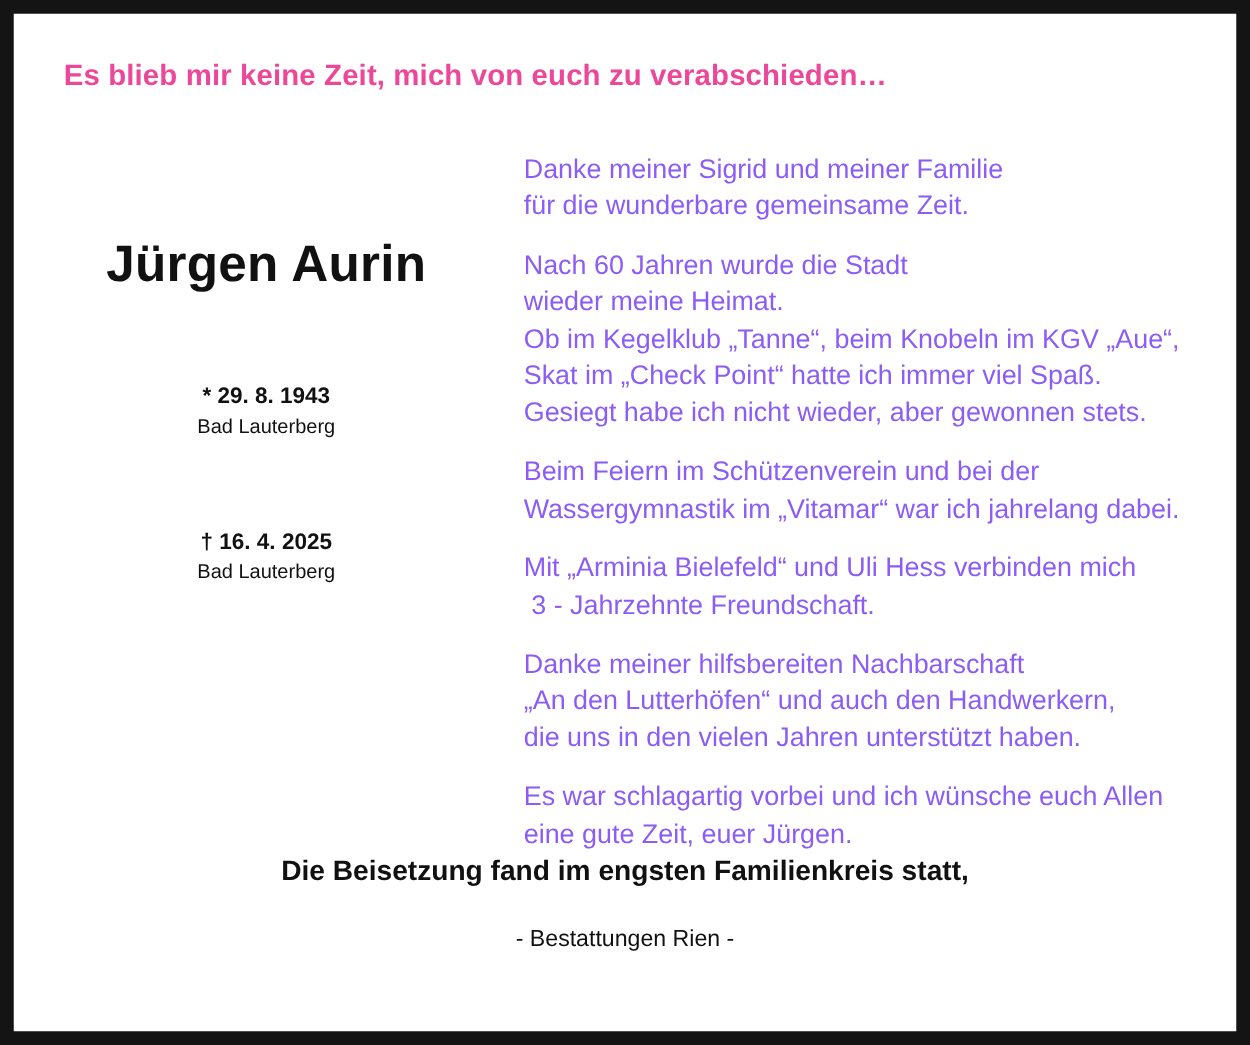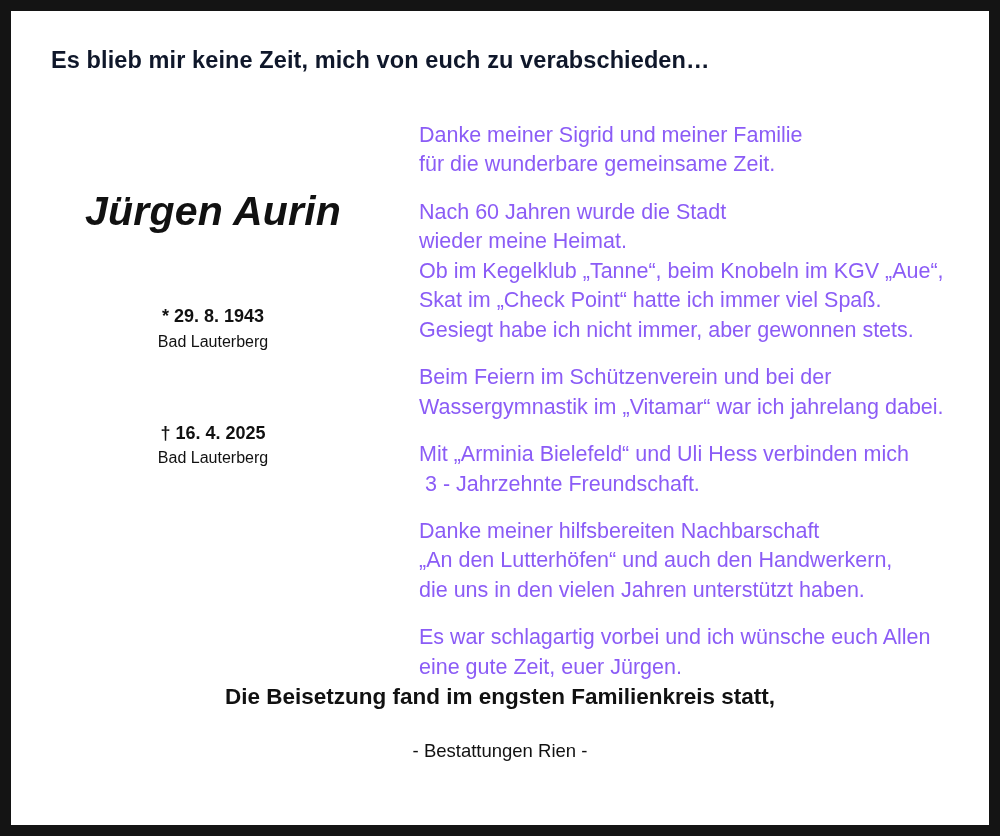--- a/index.html
+++ b/index.html
@@ -28,38 +28,37 @@
     padding: 0;
   }
 
   .headline {
     position: absolute;
     left: 40px;
     top: 36px;
     font-size: 23.5px;
     font-weight: bold;
     letter-spacing: 0.1px;
-    color: #0f172a;
+    color: #ec4899;
   }
 
   
   .left-col {
     position: absolute;
     left: 22px;
     top: 178px;
     width: 360px;
     text-align: center;
   }
   .deceased-name {
     font-size: 41px;
     font-weight: bold;
     letter-spacing: 0.2px;
     color: #111111;
     line-height: 1.1;
-    font-style: italic;
   }
   .birth-block {
     margin-top: 72px;
   }
   .death-block {
     margin-top: 72px;
   }
   .date-line {
     font-size: 18px;
     font-weight: bold;
@@ -146,21 +145,21 @@
       <p class="para">
         <span class="ln">Danke meiner Sigrid und meiner Familie</span>
         <span class="ln">für die wunderbare gemeinsame Zeit.</span>
       </p>
 
       <p class="para">
         <span class="ln">Nach 60 Jahren wurde die Stadt</span>
         <span class="ln">wieder meine Heimat.</span>
         <span class="ln">Ob im Kegelklub „Tanne“, beim Knobeln im KGV „Aue“,</span>
         <span class="ln">Skat im „Check Point“ hatte ich immer viel Spaß.</span>
-        <span class="ln">Gesiegt habe ich nicht immer, aber gewonnen stets.</span>
+        <span class="ln">Gesiegt habe ich nicht wieder, aber gewonnen stets.</span>
       </p>
 
       <p class="para">
         <span class="ln">Beim Feiern im Schützenverein und bei der</span>
         <span class="ln">Wassergymnastik im „Vitamar“ war ich jahrelang dabei.</span>
       </p>
 
       <p class="para">
         <span class="ln">Mit „Arminia Bielefeld“ und Uli Hess verbinden mich</span>
         <span class="ln"> 3 - Jahrzehnte Freundschaft.</span>

